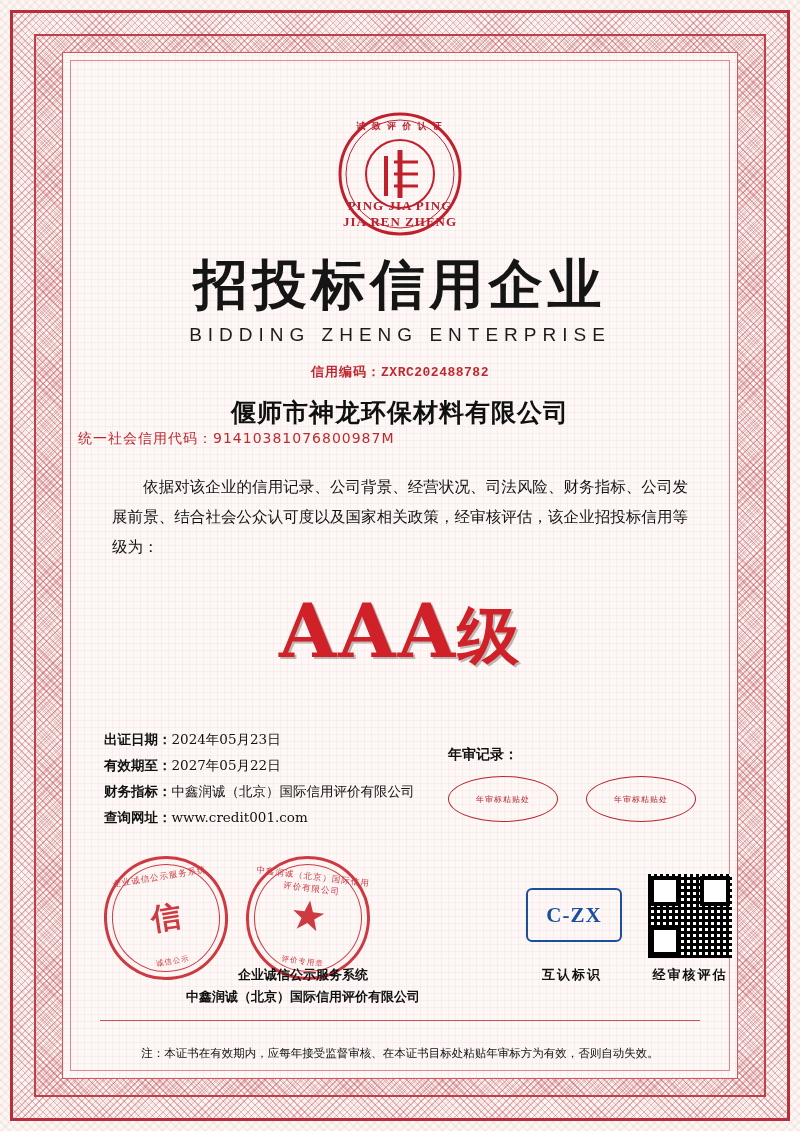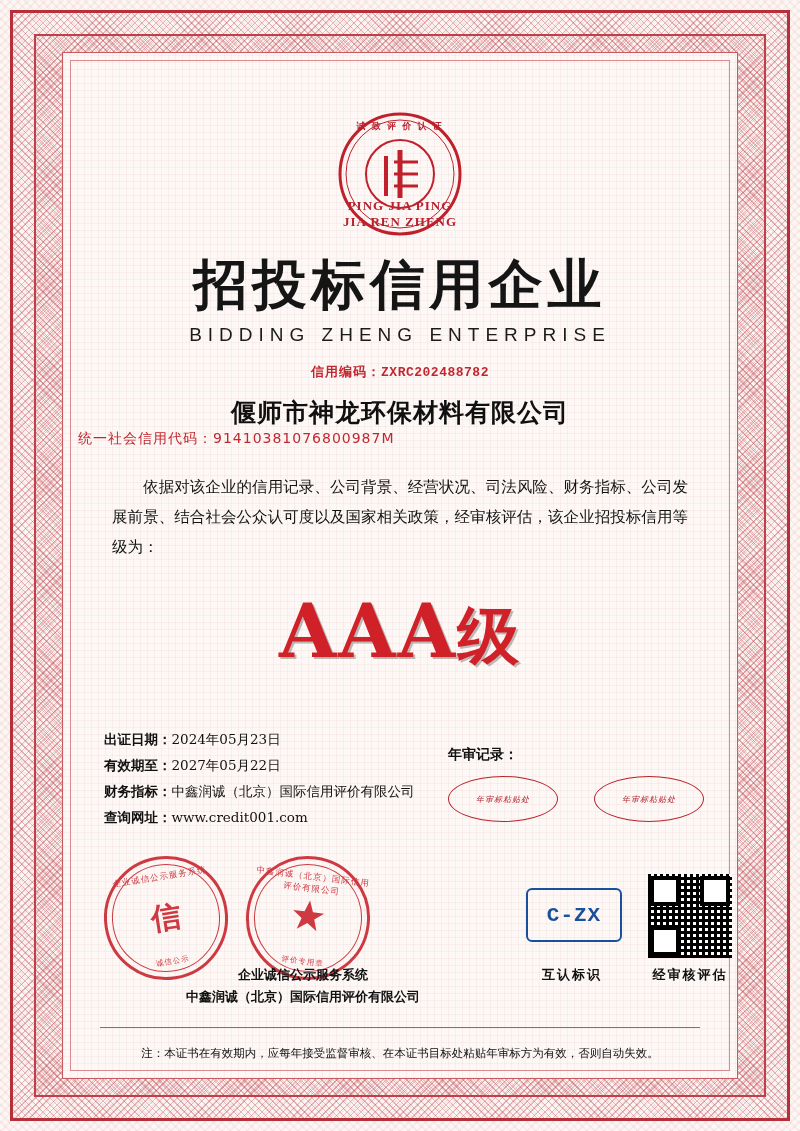--- a/index.html
+++ b/index.html
@@ -119,21 +119,21 @@
   }
   .meta .lbl{font-weight:bold;}
   .meta .val{font-family:"DejaVu Serif", serif;}
   .annual{
     position:absolute;top:680px;left:370px;width:280px;
   }
   .annual-title{
     font-family:Liberation Mono, monospace;
     font-weight:bold;font-size:14px;color:#111;
   }
-  .annual-slots{display:flex;gap:36px;margin-top:12px;font-style:italic;}
+  .annual-slots{display:flex;gap:28px;margin-top:12px;}
   .slot{
     width:108px;height:44px;border:1px solid #b8232c;border-radius:50%;
     display:flex;align-items:center;justify-content:center;
     font-size:8px;color:#b8232c;font-family:"DejaVu Sans", sans-serif;
     letter-spacing:1px;
   }
 
   
   .seals{position:absolute;top:790px;left:0;right:0;height:130px;}
   .seal{
@@ -159,21 +159,21 @@
     position:absolute;text-align:center;
     font-family:"DejaVu Sans", sans-serif;font-size:13px;color:#111;
   }
   .cap1{left:80px;top:900px;width:290px;font-weight:bold;}
   .cap2{left:60px;top:922px;width:330px;font-weight:bold;}
 
   .mark-logo{
     position:absolute;left:448px;top:822px;width:92px;height:50px;
     border:2px solid #1a4f9c;border-radius:6px;
     display:flex;align-items:center;justify-content:center;
-    color:#1a4f9c;font-family:Liberation Mono, monospace;font-weight:bold;font-size:21px;
+    color:#1a4f9c;font-family:Liberation Serif, serif;font-weight:bold;font-size:21px;
     letter-spacing:1px;
   }
   .cap3{left:430px;top:900px;width:128px;font-weight:bold;letter-spacing:2px;font-family:Liberation Serif, serif;}
 
   .qr{
     position:absolute;left:570px;top:808px;width:84px;height:84px;
     background:
       repeating-linear-gradient(0deg,#000 0 3px,#fff 3px 6px),
       repeating-linear-gradient(90deg,#000 0 3px,#fff 3px 6px);
     background-blend-mode:multiply;
@@ -184,21 +184,21 @@
   .qr:before{left:2px;top:2px;}
   .qr:after{right:2px;top:2px;}
   .qr-bl{
     position:absolute;left:2px;bottom:2px;width:22px;height:22px;border:4px solid #000;background:#fff;
   }
   .cap4{left:548px;top:900px;width:128px;font-weight:bold;letter-spacing:2px;}
 
   .note{
     position:absolute;left:22px;right:22px;bottom:4px;
     border-top:1px solid #c3555c;
-    padding-top:18px;
+    padding-top:25px;
     text-align:center;
     font-family:"DejaVu Sans", sans-serif;
     font-size:11.5px;color:#111;
   }
 </style>
 </head>
 <body>
 
 <div class="cert">
   <div class="border-outer"></div>

